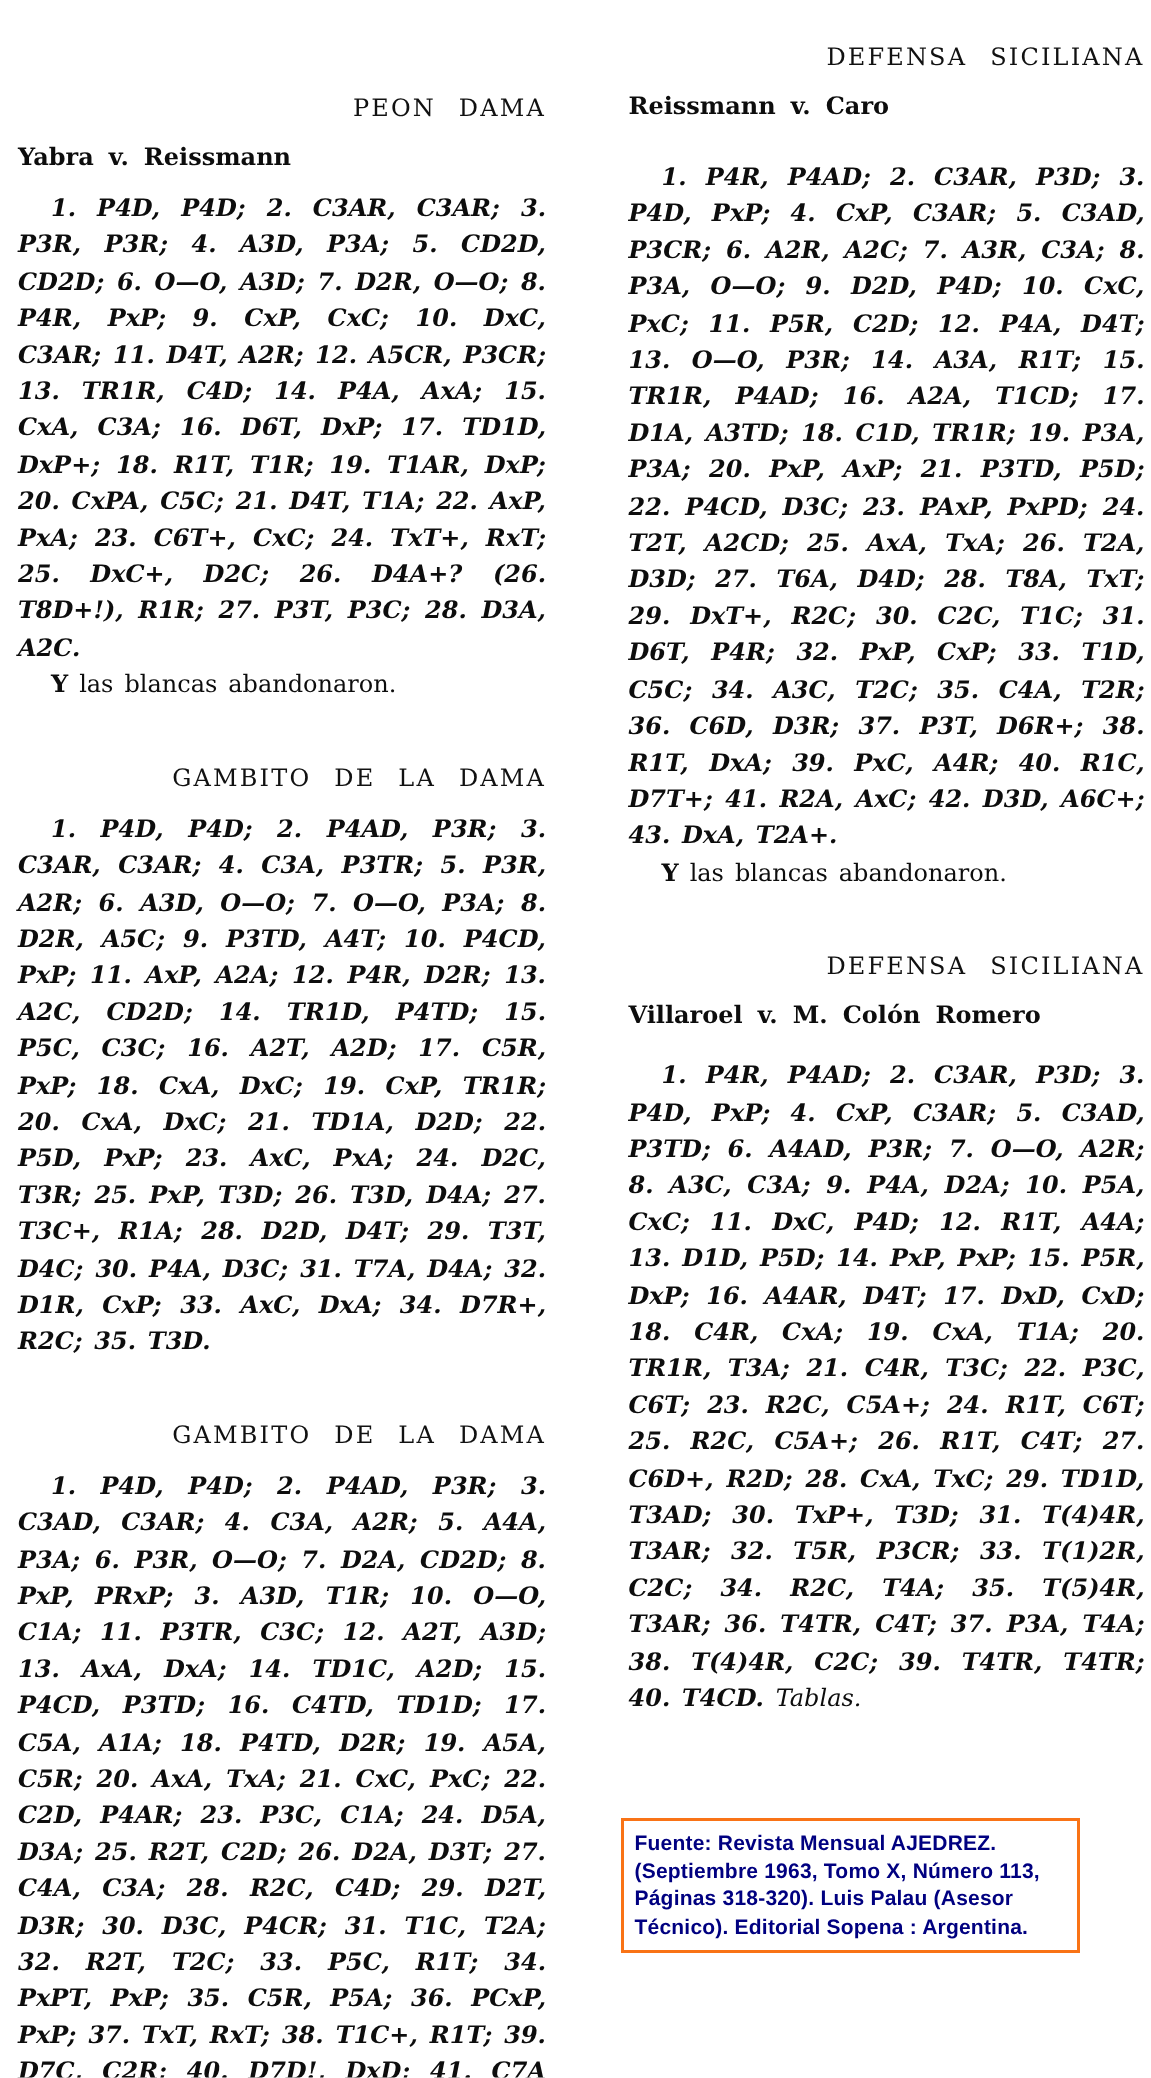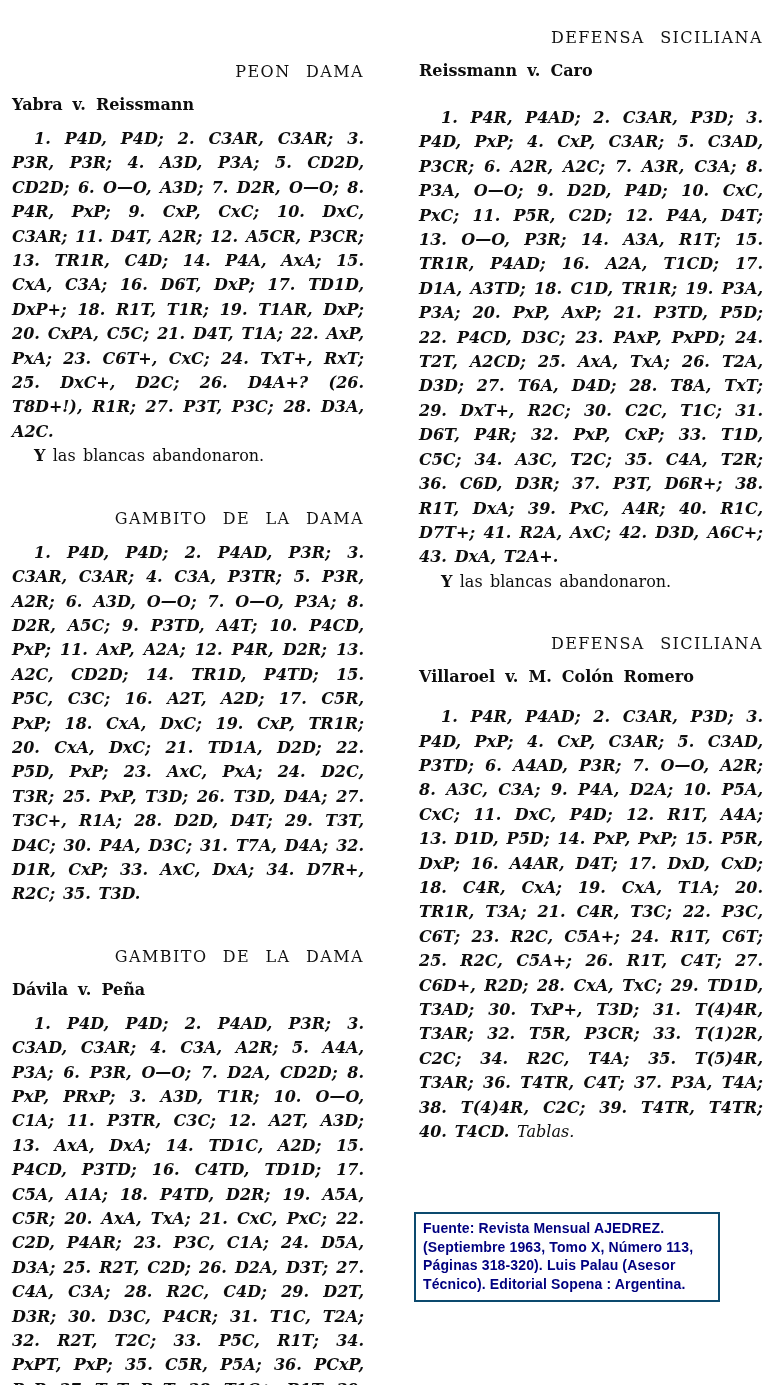--- a/index.html
+++ b/index.html
@@ -56,21 +56,21 @@
     line-height: 24.4px;
     text-indent: 22px;
     word-spacing: 0.14em;
   }
   .note .y { font-weight: bold; }
 
   .source-box {
     margin-top: 68px;
     margin-left: -5px;
     width: 288px;
-    border: 2px solid #0c4a6e;
+    border: 2px solid #f97316;
     padding: 5px 7px 7px 7px;
     font-family: "Liberation Sans", sans-serif;
     font-weight: bold;
     font-size: 14px;
     line-height: 18.5px;
     color: #000080;
     letter-spacing: 0.01em;
   }
 </style>
 </head>
@@ -85,21 +85,20 @@
     <p class="note"><span class="y">Y</span> <span>las blancas abandonaron.</span></p>
   </section>
 
   <section class="game">
     <h2 class="opening">GAMBITO DE LA DAMA</h2>
     <p class="moves">1. P4D, P4D; 2. P4AD, P3R; 3. C3AR, C3AR; 4. C3A, P3TR; 5. P3R, A2R; 6. A3D, O—O; 7. O—O, P3A; 8. D2R, A5C; 9. P3TD, A4T; 10. P4CD, PxP; 11. AxP, A2A; 12. P4R, D2R; 13. A2C, CD2D; 14. TR1D, P4TD; 15. P5C, C3C; 16. A2T, A2D; 17. C5R, PxP; 18. CxA, DxC; 19. CxP, TR1R; 20. CxA, DxC; 21. TD1A, D2D; 22. P5D, PxP; 23. AxC, PxA; 24. D2C, T3R; 25. PxP, T3D; 26. T3D, D4A; 27. T3C+, R1A; 28. D2D, D4T; 29. T3T, D4C; 30. P4A, D3C; 31. T7A, D4A; 32. D1R, CxP; 33. AxC, DxA; 34. D7R+, R2C; 35. T3D.</p>
   </section>
 
   <section class="game">
     <h2 class="opening">GAMBITO DE LA DAMA</h2>
-    <h3 class="players">Dávila v. Peña</h3>
     <p class="moves">1. P4D, P4D; 2. P4AD, P3R; 3. C3AD, C3AR; 4. C3A, A2R; 5. A4A, P3A; 6. P3R, O—O; 7. D2A, CD2D; 8. PxP, PRxP; 3. A3D, T1R; 10. O—O, C1A; 11. P3TR, C3C; 12. A2T, A3D; 13. AxA, DxA; 14. TD1C, A2D; 15. P4CD, P3TD; 16. C4TD, TD1D; 17. C5A, A1A; 18. P4TD, D2R; 19. A5A, C5R; 20. AxA, TxA; 21. CxC, PxC; 22. C2D, P4AR; 23. P3C, C1A; 24. D5A, D3A; 25. R2T, C2D; 26. D2A, D3T; 27. C4A, C3A; 28. R2C, C4D; 29. D2T, D3R; 30. D3C, P4CR; 31. T1C, T2A; 32. R2T, T2C; 33. P5C, R1T; 34. PxPT, PxP; 35. C5R, P5A; 36. PCxP, PxP; 37. TxT, RxT; 38. T1C+, R1T; 39. D7C, C2R; 40. D7D!, DxD; 41. C7A mate.</p>
   </section>
 
 </div>
 
 <div class="col col-right">
 
   <section class="game spacious">
     <h2 class="opening">DEFENSA SICILIANA</h2>
     <h3 class="players">Reissmann v. Caro</h3>

